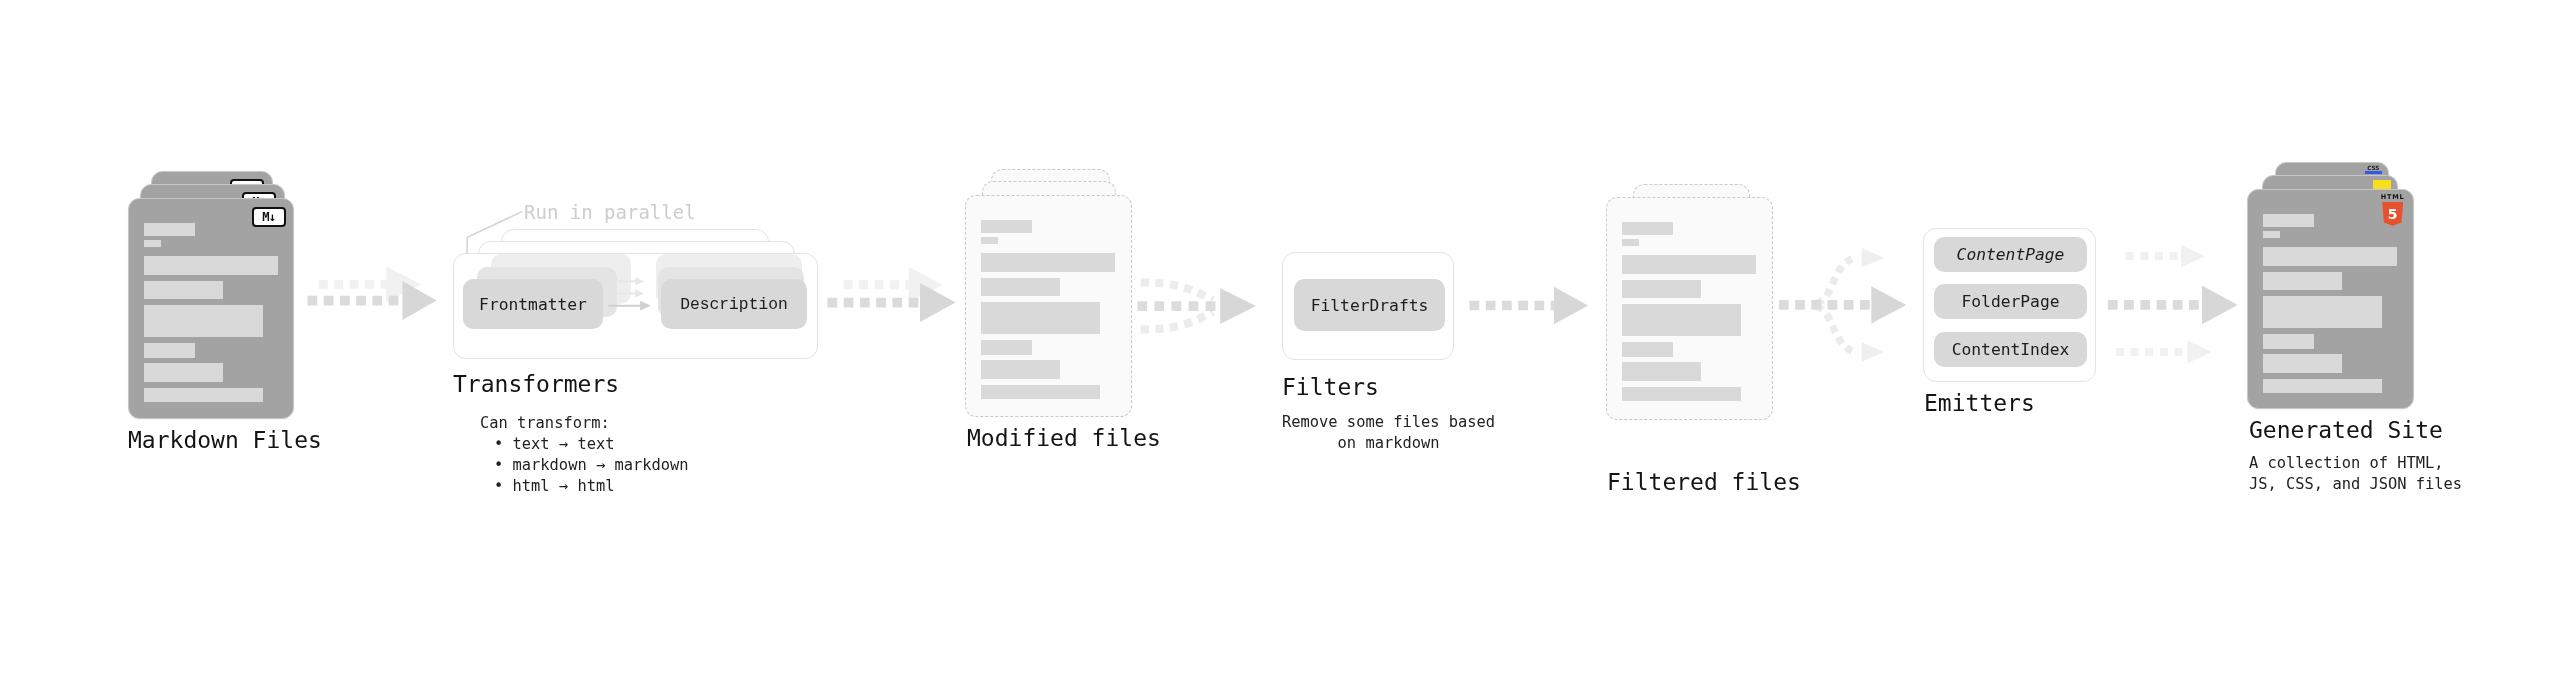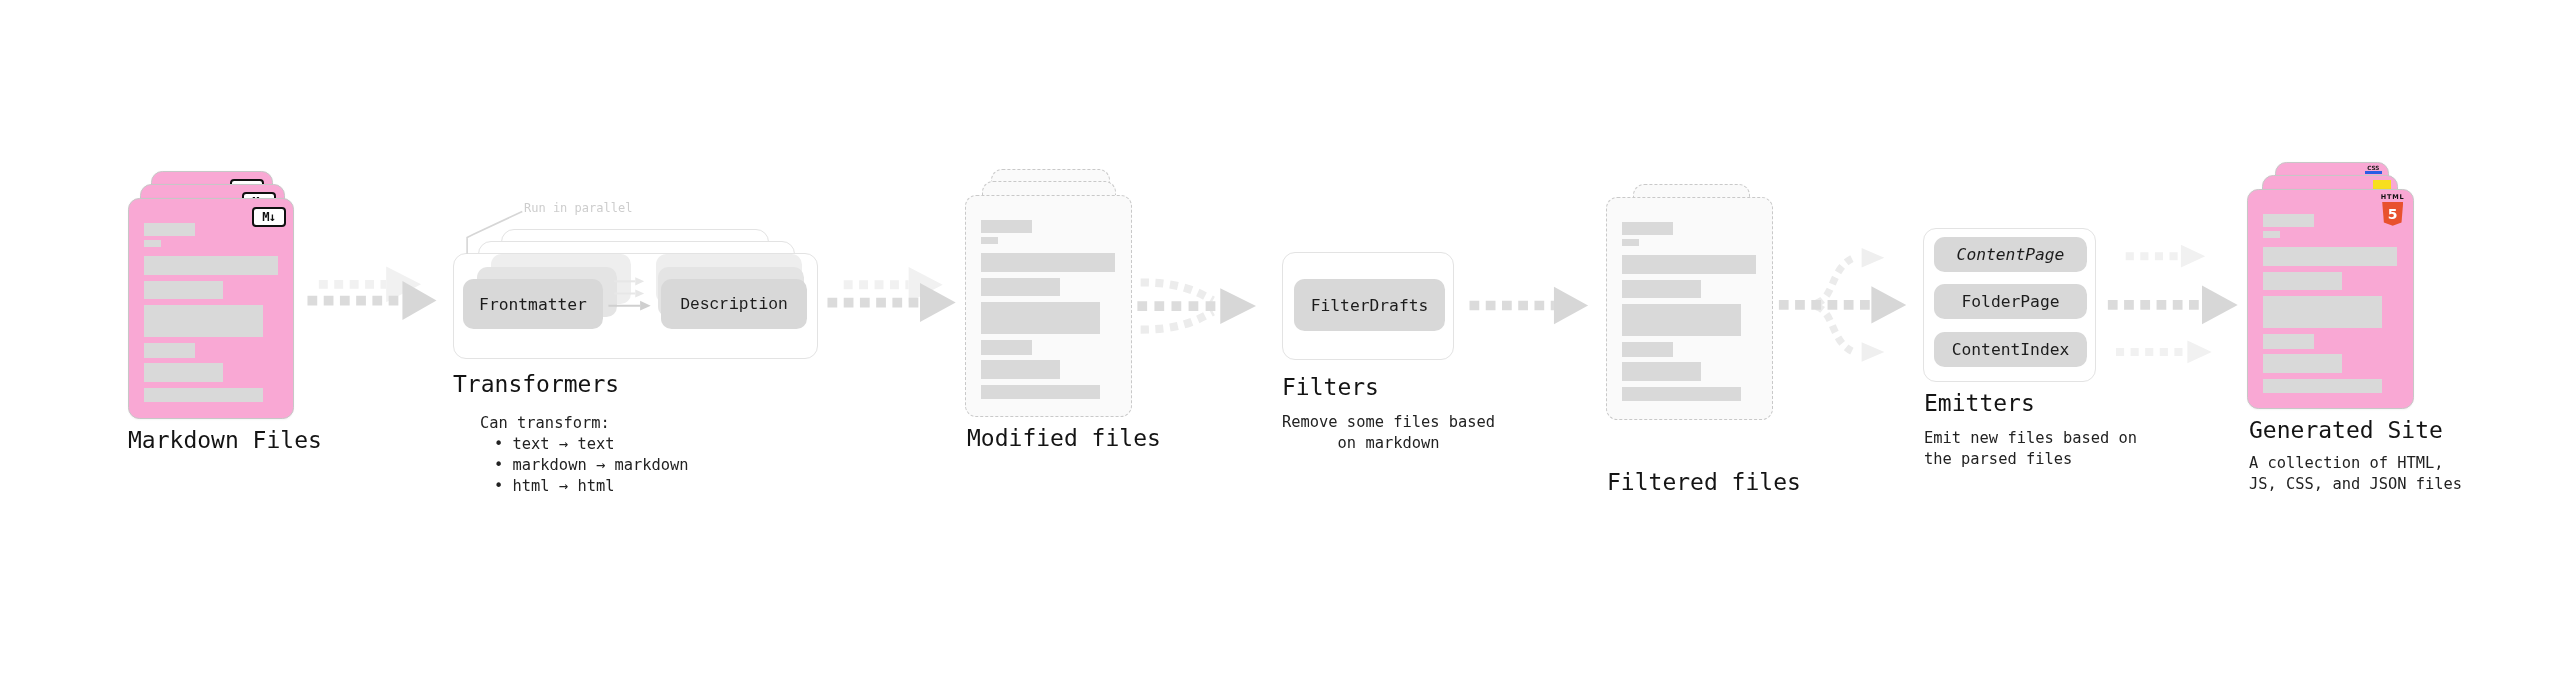--- a/index.html
+++ b/index.html
@@ -1,21 +1,21 @@
 <!DOCTYPE html>
 <html style="font-size:13px"><head>
 <meta charset="utf-8">
 <style>
   html,body{margin:0;padding:0;background:#ffffff;}
   .canvas{
     position:relative;width:2576px;height:681px;background:#ffffff;overflow:hidden;
     font-family:"DejaVu Sans Mono","Liberation Mono",monospace;color:#141414;
   }
   
-  .doc{position:absolute;box-sizing:border-box;background:#f9a8d4;border:1.6px solid #c7c7c7;
+  .doc{position:absolute;box-sizing:border-box;background:#a3a3a3;border:1.6px solid #c7c7c7;
        border-radius:11.4px;box-shadow:0 0.8px 1.6px rgba(0,0,0,.04);}
   .doc--dashed{border-style:dashed;border-color:#c9c9c9;background:#fafafa;box-shadow:none;}
   .bars{position:absolute;left:15.4px;top:24.4px;}
   .bar{background:#d9d9d9;}
   .b1{width:51px;height:12.2px}
   .b2{width:17px;height:6.5px;margin-top:4.9px}
   .b3{width:134px;height:19.5px;margin-top:9px}
   .b4{width:79px;height:18px;margin-top:5.7px}
   .b5{width:119px;height:32.5px;margin-top:5.7px}
   .b6{width:51px;height:14.6px;margin-top:5.7px}
@@ -44,21 +44,21 @@
   .panel{position:absolute;box-sizing:border-box;background:#fff;border:1.6px solid #e3e3e3;border-radius:13px;}
   .chip{position:absolute;box-sizing:border-box;background:#d8d8d8;border-radius:10.6px;
         display:flex;align-items:center;justify-content:center;font-size:16.3px;color:#1c1c1c;}
   .chip--g1{background:#e4e4e4;}
   .chip--g2{background:#eeeeee;}
   
   .title{position:absolute;font-size:23px;color:#141414;white-space:pre;}
   .desc{position:absolute;font-size:15.4px;line-height:21px;color:#222;}
   .desc div{white-space:pre;}
   .indent{padding-left:14px;}
-  .muted-note{position:absolute;font-size:12px;color:#cdcdcd;white-space:pre;}
+  .muted-note{position:absolute;font-size:19px;color:#cdcdcd;white-space:pre;}
   .abs{position:absolute;}
   svg{display:block;}
 </style>
 </head>
 <body>
 
 <div class="canvas">
 
   <div class="doc" style="left:151px;top:171px;width:122px;height:73px;">
     <div class="badge-md badge-md--back">
@@ -204,24 +204,20 @@
   <div class="chip" style="left:1934px;top:237px;width:153px;height:35px;font-style:italic;">
       <span>ContentPage</span>
     </div>
   <div class="chip" style="left:1934px;top:284px;width:153px;height:35px;">
       <span>FolderPage</span>
     </div>
   <div class="chip" style="left:1934px;top:332px;width:153px;height:35px;">
       <span>ContentIndex</span>
     </div>
   <div class="title" style="left:1924px;top:390px;">Emitters</div>
-  <div class="desc" style="left:1924px;top:428px;">
-    <div>Emit new files based on</div>
-    <div>the parsed files</div>
-  </div>
 
   <svg class="abs" style="left:2103px;top:238px;" width="142" height="137" viewBox="0 0 175 168">
     <line x1="28" y1="22" x2="96" y2="22" stroke="#f1f1f1" stroke-width="10" stroke-dasharray="10 8"></line>
     <polygon points="96,8 96,36 126,22" fill="#f1f1f1"></polygon>
     <line x1="6" y1="82" x2="120" y2="82" stroke="#dbdbdb" stroke-width="12" stroke-dasharray="12 8"></line>
     <polygon points="122,58 122,106 166,82" fill="#d7d7d7"></polygon>
     <line x1="16" y1="140" x2="104" y2="140" stroke="#f1f1f1" stroke-width="10" stroke-dasharray="10 8"></line>
     <polygon points="104,126 104,154 134,140" fill="#f1f1f1"></polygon>
   </svg>
 

